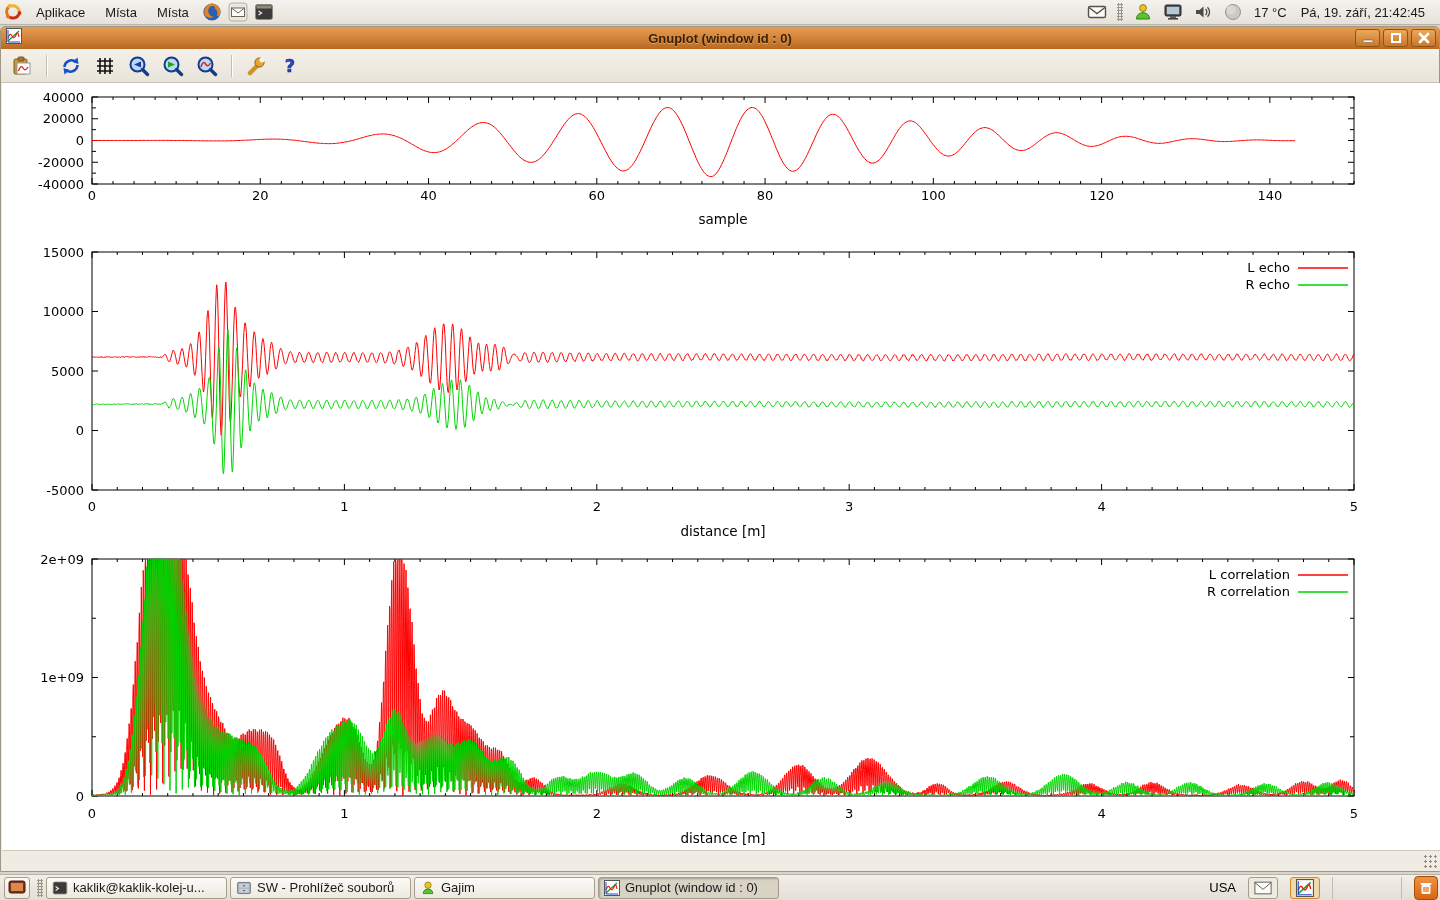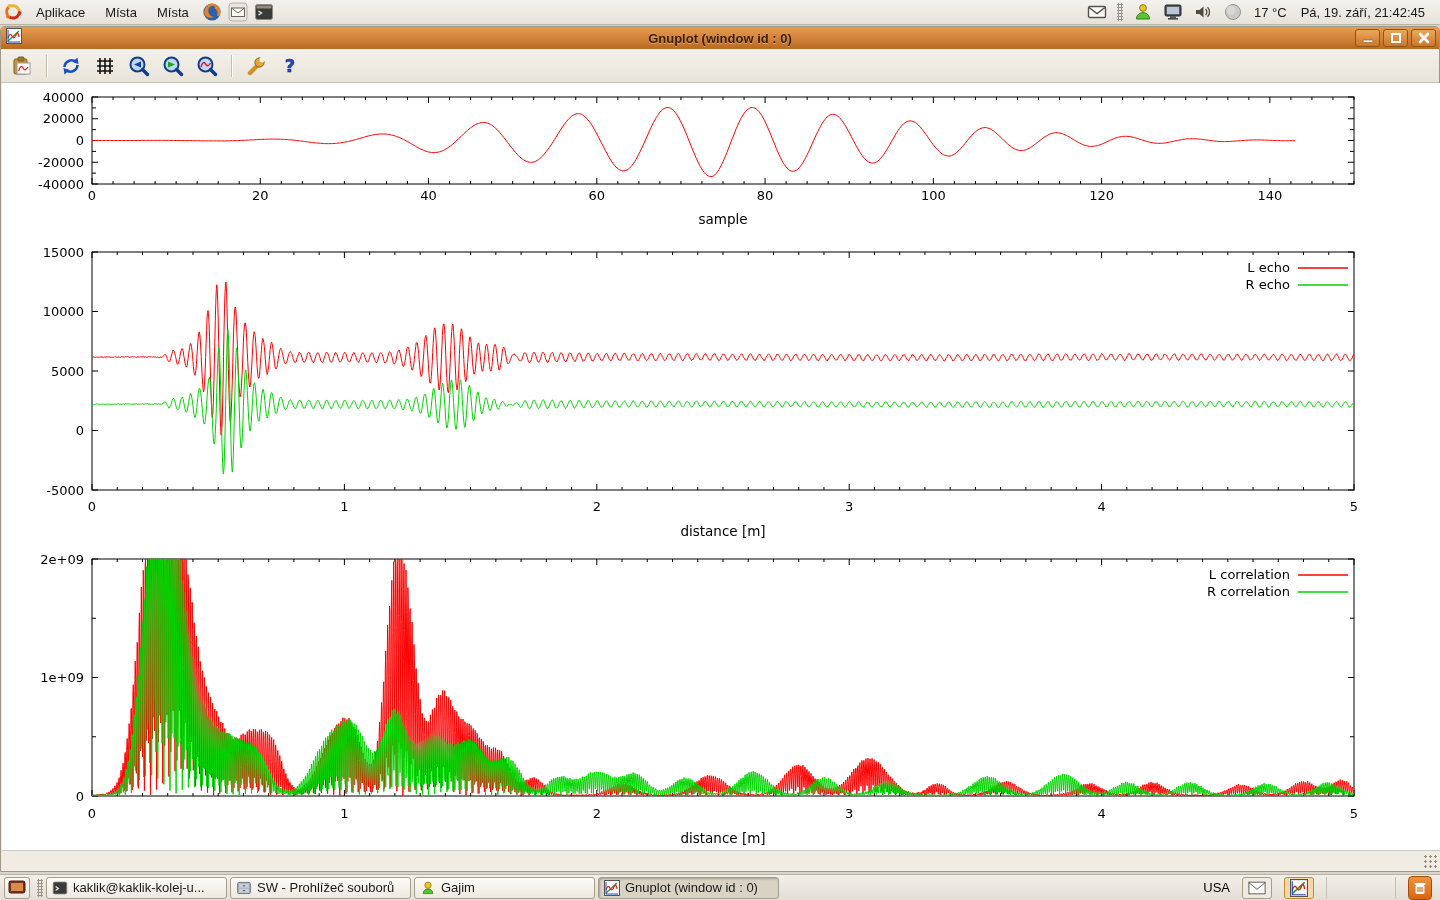--- a/index.html
+++ b/index.html
@@ -47,21 +47,21 @@
   #taskbar { position:absolute; left:0; top:874px; width:1440px; height:26px;
     background:linear-gradient(#f2efe9,#e3dfd5); border-top:1px solid #b9b3a6;
     display:flex; align-items:center; font-size:13px; }
   .task-btn { width:181px; height:22px; margin-right:3px; border:1px solid #a59e8c; border-radius:3px;
     background:linear-gradient(#fcfbf8,#eee9df); display:flex; align-items:center; gap:5px;
     padding:0 5px; color:#1a1a1a; white-space:nowrap; overflow:hidden; cursor:pointer; }
   .task-btn.active { background:#d9d3c5; box-shadow:inset 1px 1px 2px rgba(0,0,0,.25); }
   .task-label { overflow:hidden; text-overflow:ellipsis; }
   #show-desktop { width:26px; height:22px; margin:0 4px 0 4px; border:1px solid #a59e8c; border-radius:3px;
     background:linear-gradient(#fcfbf8,#eee9df); display:flex; align-items:center; justify-content:center; cursor:pointer; }
-  #tb-right { margin-left:auto; display:flex; align-items:center; gap:12px; padding-right:8px; }
+  #tb-right { margin-left:auto; display:flex; align-items:center; gap:12px; padding-right:2px; }
   .tray-box { width:30px; height:22px; border:1px solid #a59e8c; border-radius:3px;
     background:#efebe2; display:flex; align-items:center; justify-content:center; cursor:pointer; }
   .tray-box.hl { background:#f3d8ac; border-color:#c98a30; }
   #tb-blank { width:70px; height:22px; border-left:1px solid #c4bdae; border-right:1px solid #c4bdae; }
   #trash-btn { width:24px; height:24px; border-radius:4px; background:linear-gradient(#f5judge,#e8731a);
     background:linear-gradient(#f09340,#d96510); display:flex; align-items:center; justify-content:center;
     border:1px solid #a34d08; cursor:pointer; }
 
   svg text { font-family:"DejaVu Sans","Liberation Sans",sans-serif; }
 </style>

